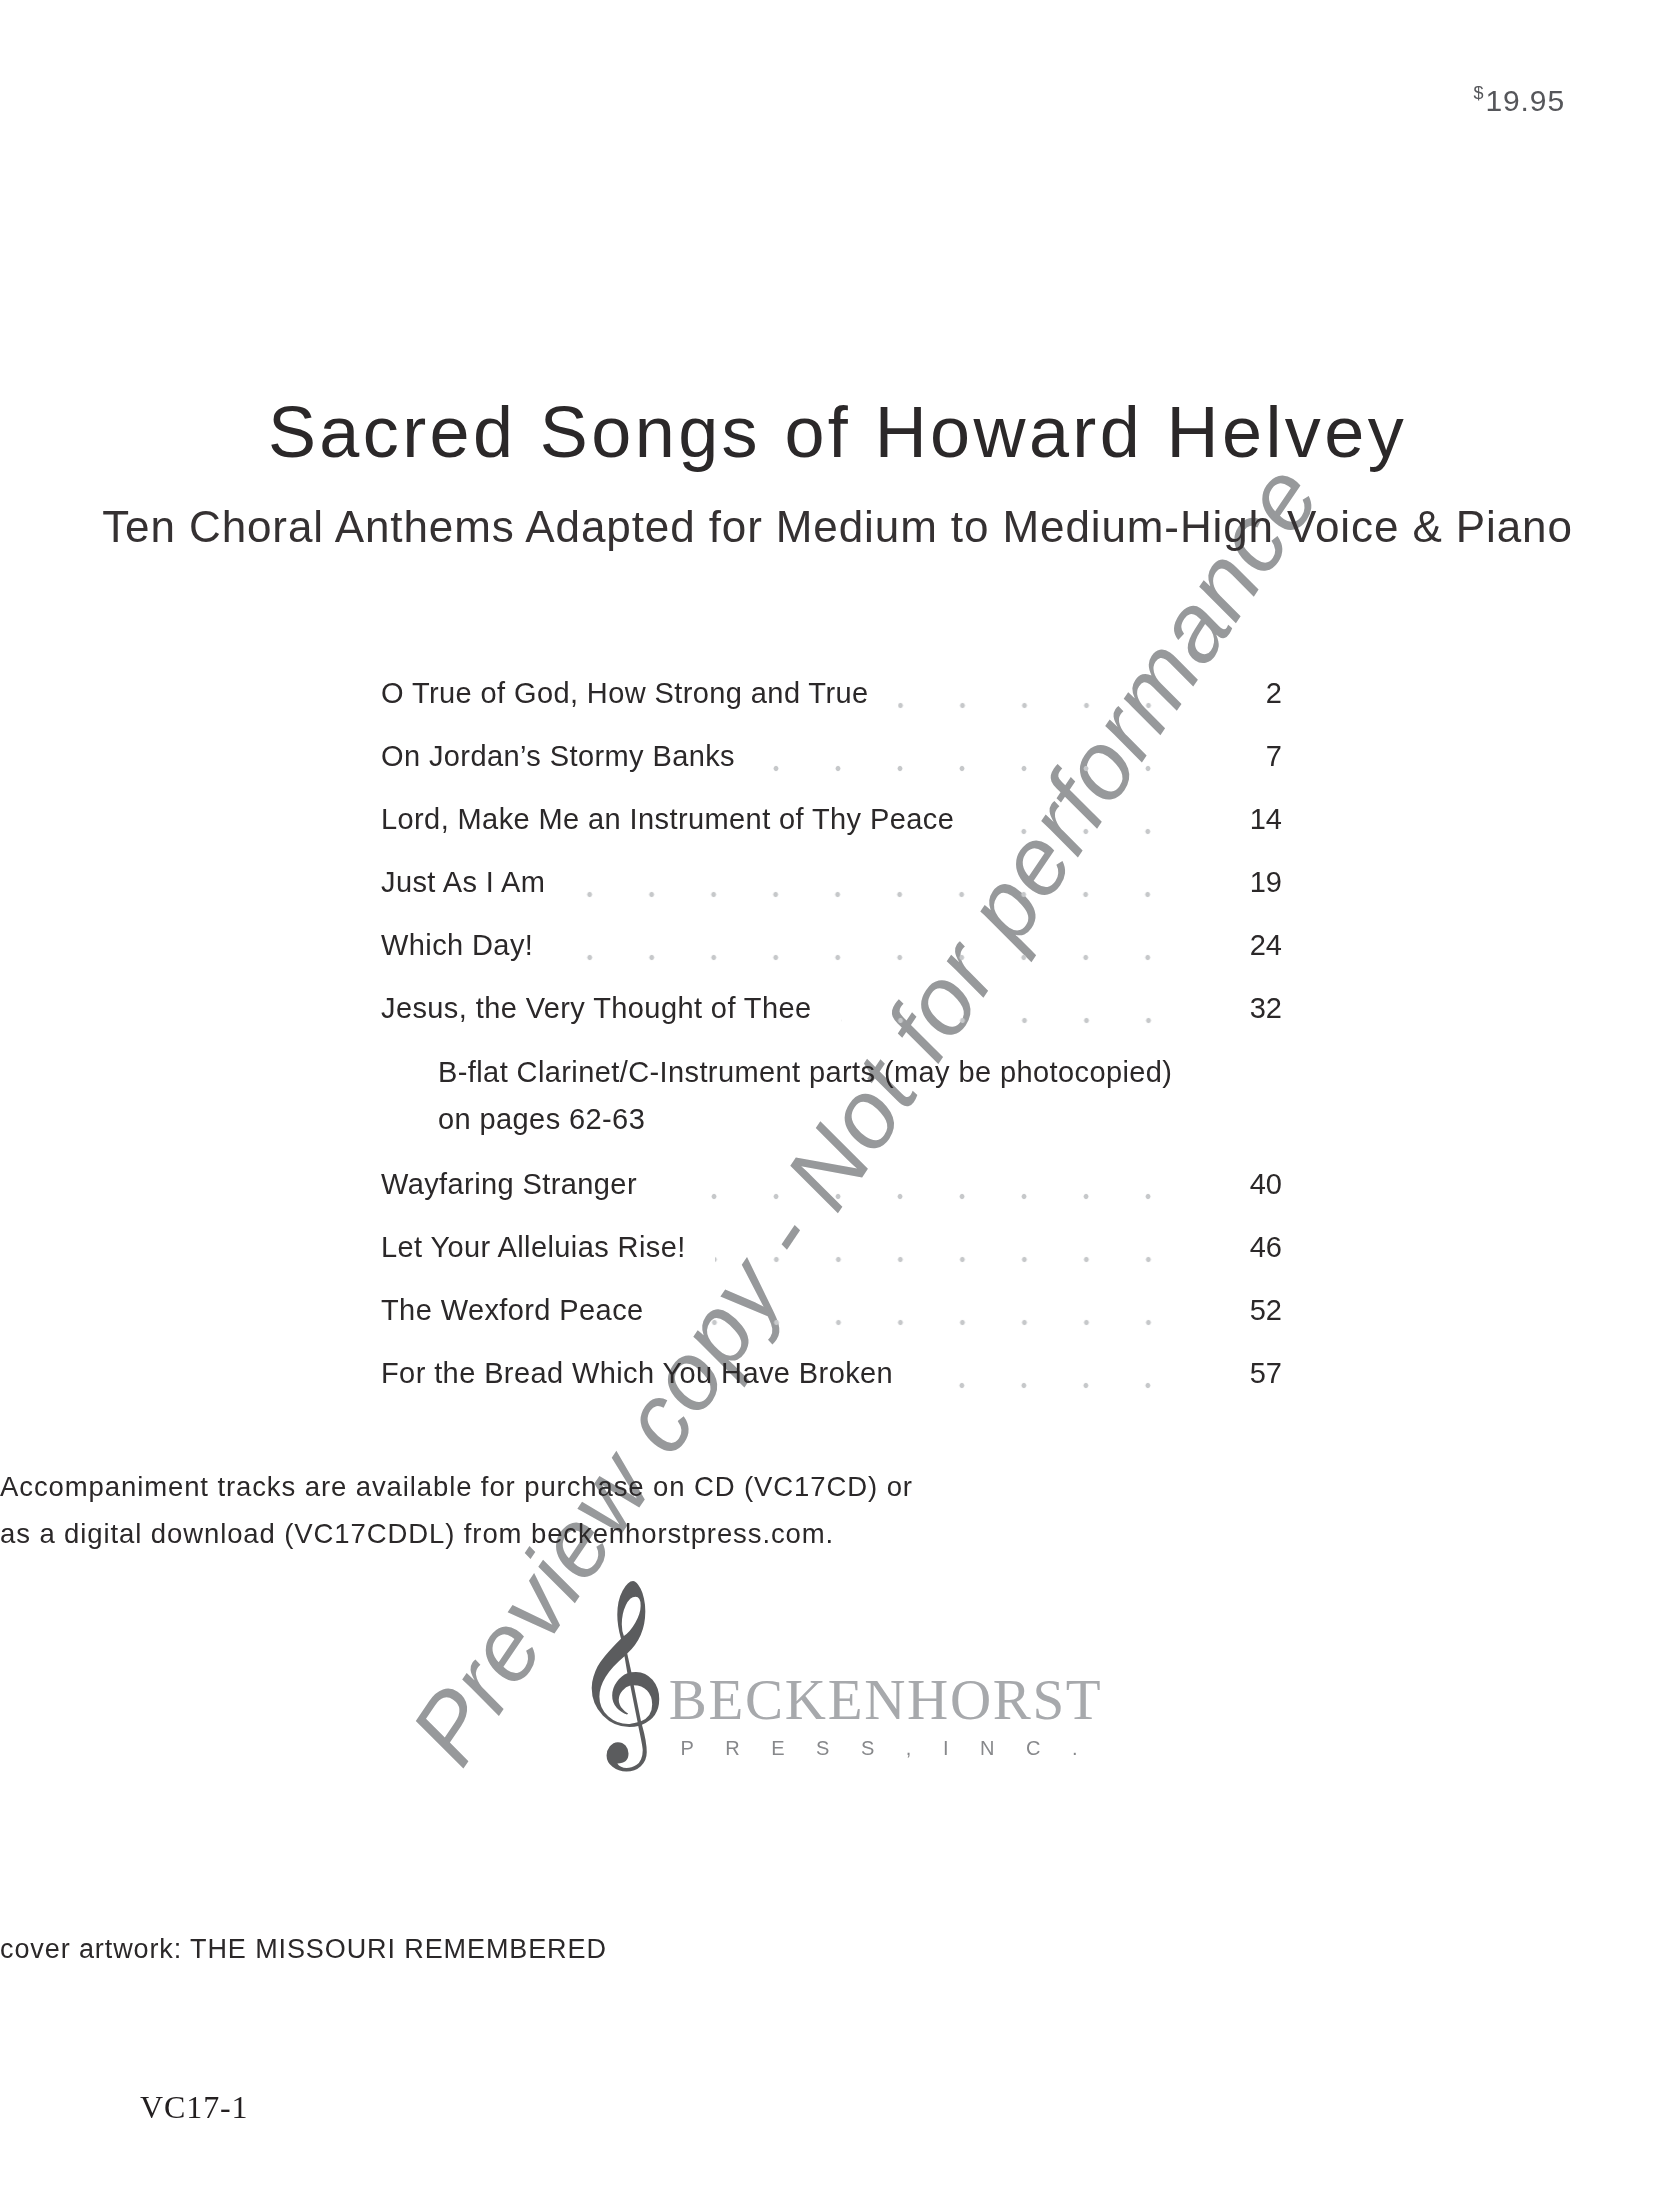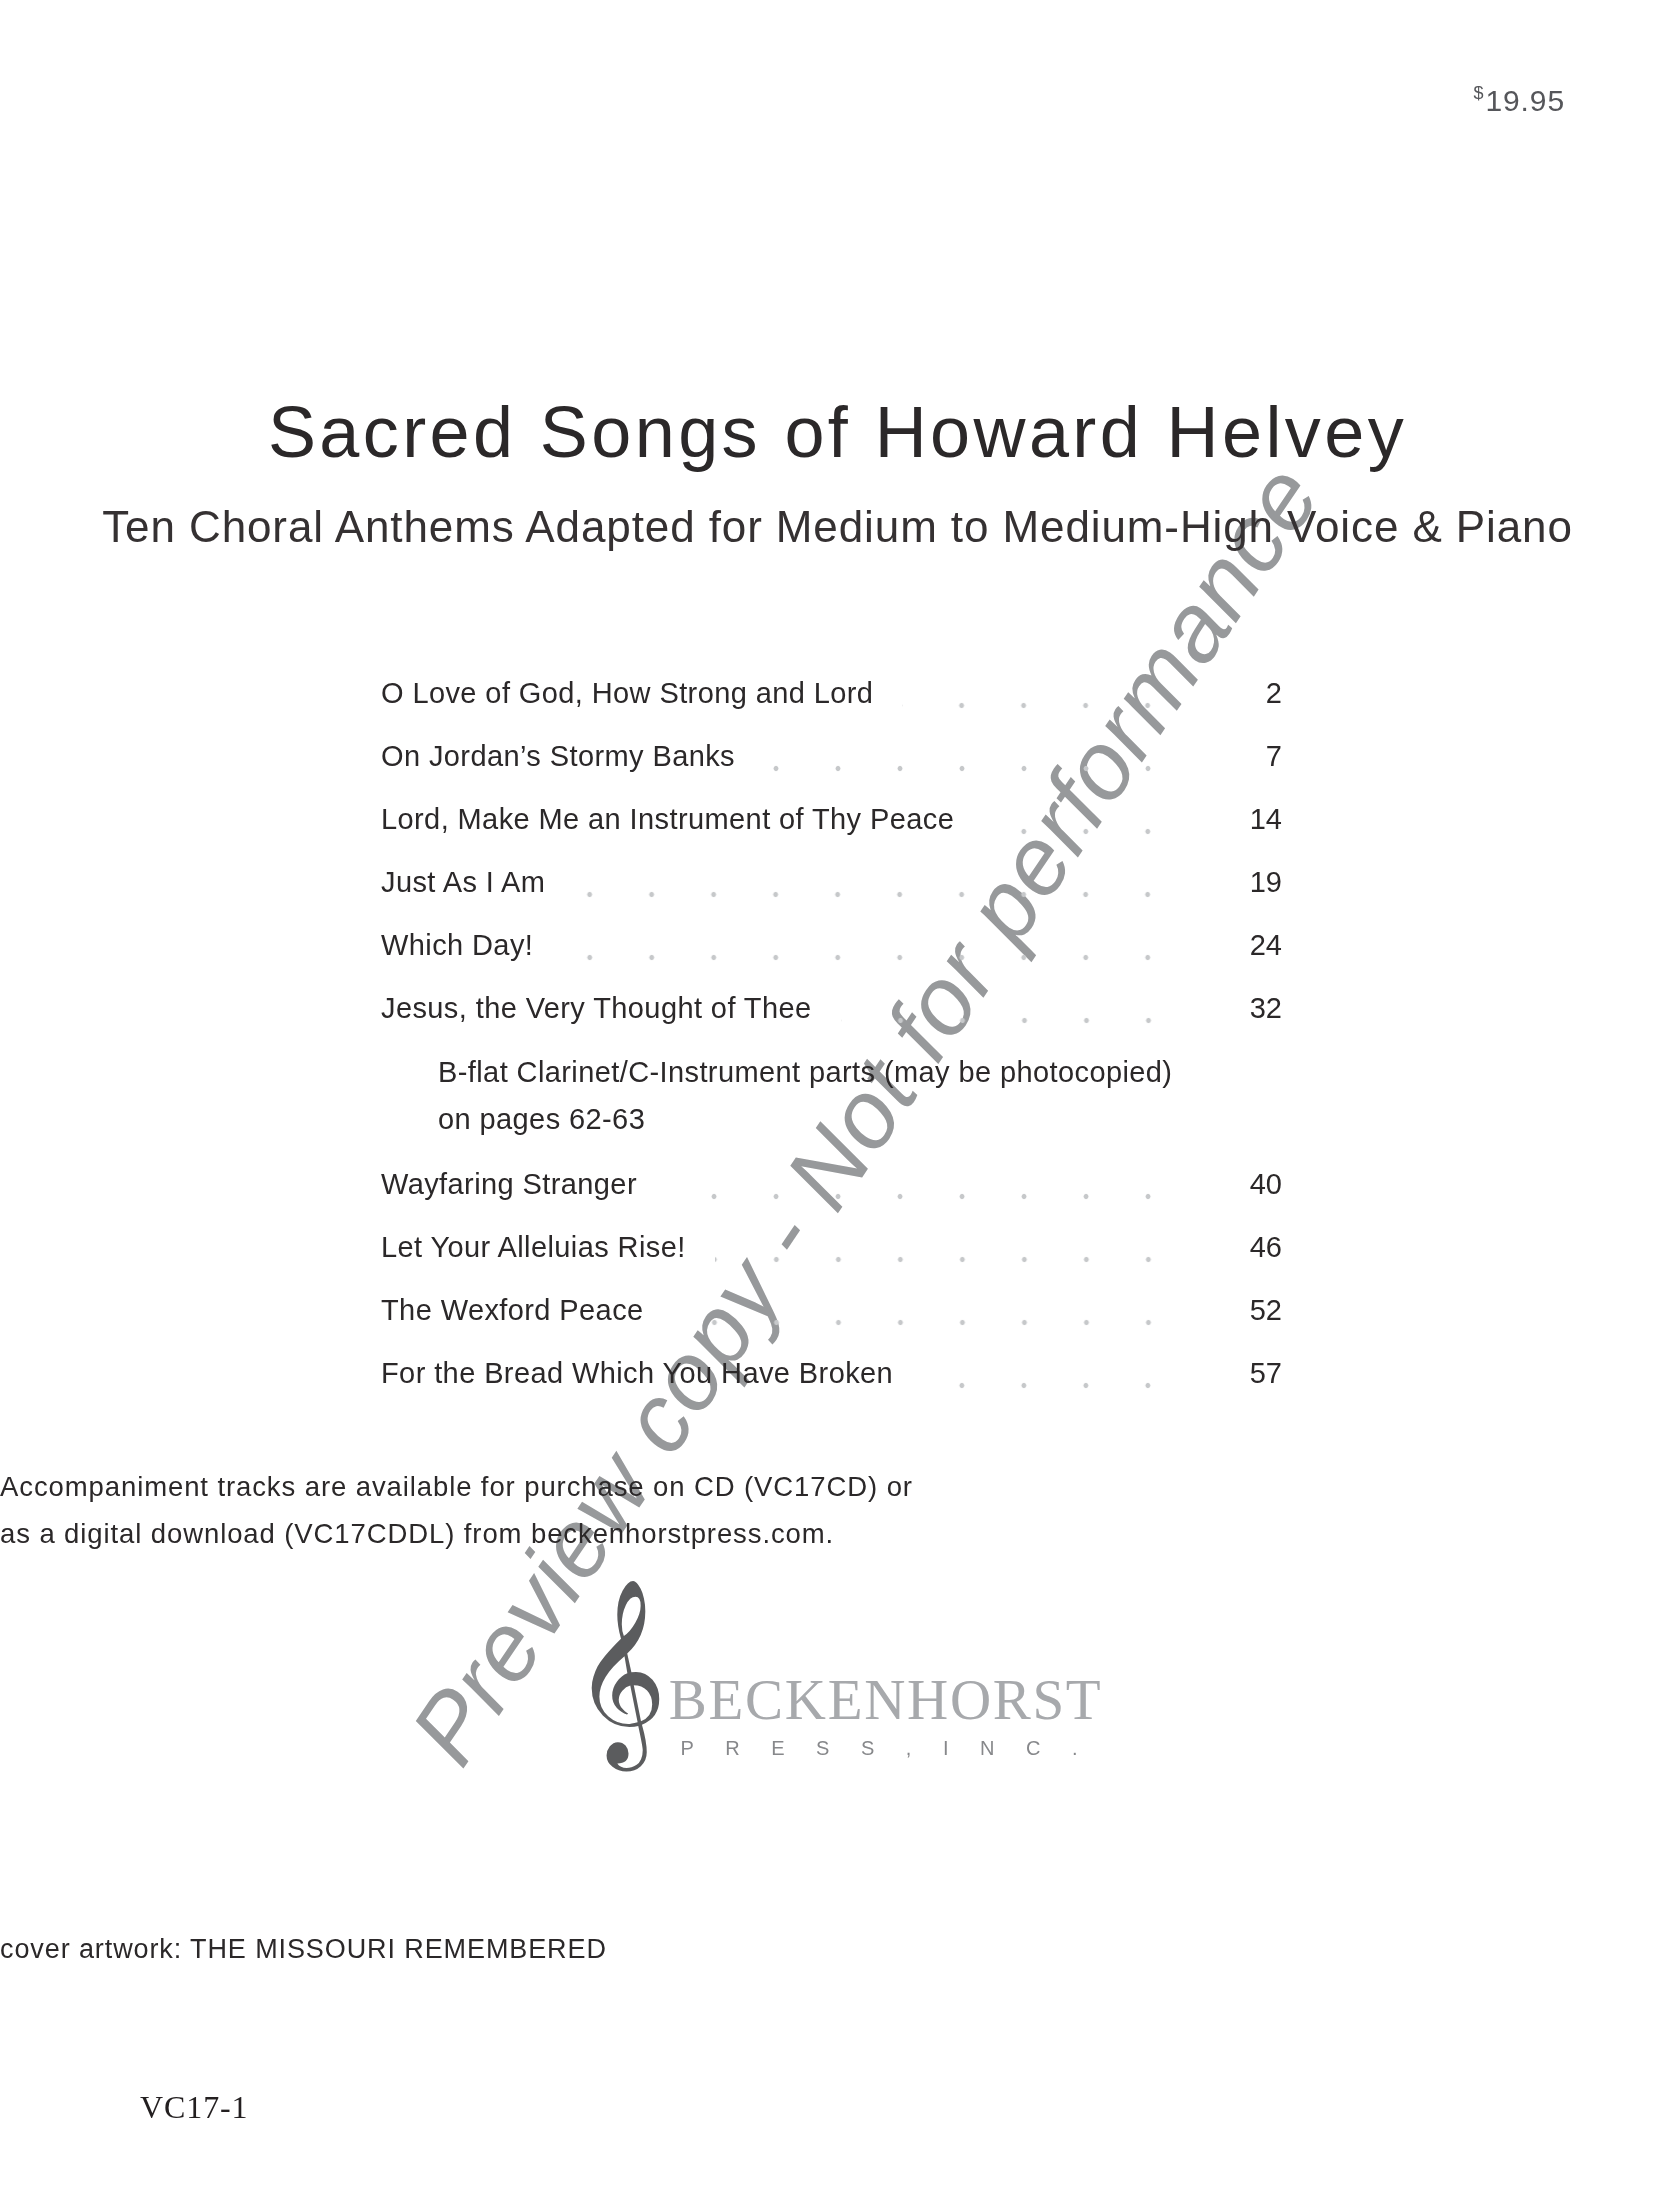--- a/index.html
+++ b/index.html
@@ -214,21 +214,21 @@
   <div class="content">
 
     <div class="price"><span class="currency">$</span><span>19.95</span></div>
 
     <div class="title">Sacred Songs of Howard Helvey</div>
     <div class="subtitle">Ten Choral Anthems Adapted for Medium to Medium-High Voice &amp; Piano</div>
 
     <div class="toc">
 
       <div class="toc-row">
-        <span class="toc-title">O Love of God, How Strong and Lord</span>
+        <span class="toc-title">O True of God, How Strong and True</span>
         <span class="leader"></span>
         <span class="toc-page">2</span>
       </div>
 
       <div class="toc-row">
         <span class="toc-title">On Jordan’s Stormy Banks</span>
         <span class="leader"></span>
         <span class="toc-page">7</span>
       </div>
 

